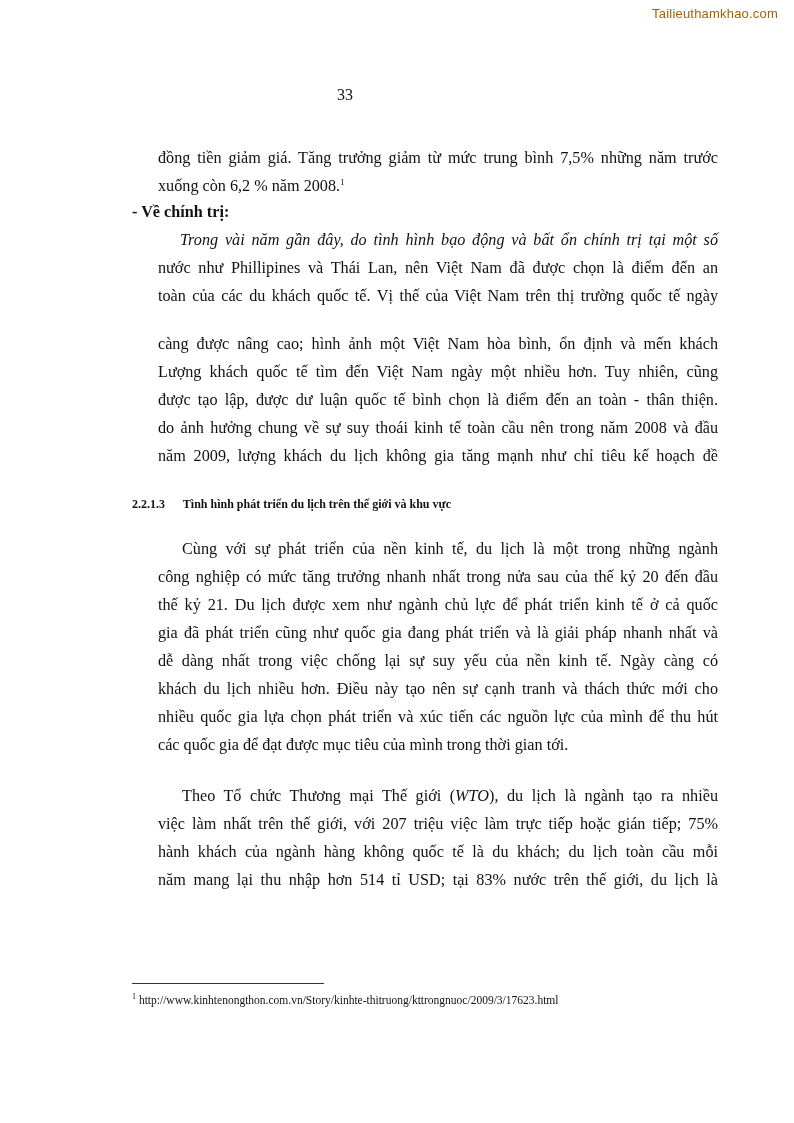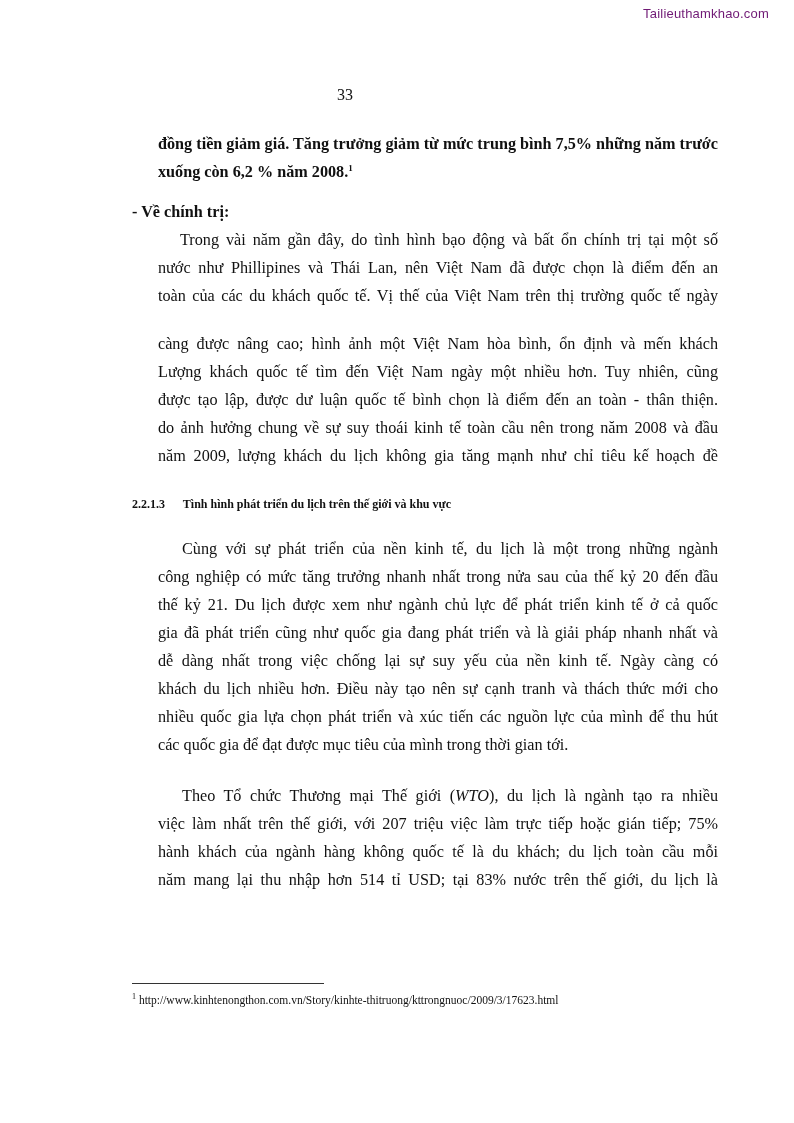--- a/index.html
+++ b/index.html
@@ -1,23 +1,23 @@
 <!DOCTYPE html>
 <html><head>
   <meta charset="utf-8">
   <style>
     html, body { margin: 0; padding: 0; }
     body {
       width: 794px; height: 1123px; background: #ffffff; position: relative; overflow: hidden;
       font-family: "Liberation Serif", "DejaVu Serif", serif; color: #111;
     }
     .watermark {
-      position: absolute; top: 6px; right: 25px;
+      position: absolute; top: 6px; right: 16px;
       font-family: "Liberation Sans", "DejaVu Sans", sans-serif;
-      font-size: 13px; color: #701a75; letter-spacing: 0.2px;
+      font-size: 13px; color: #a16207; letter-spacing: 0.2px;
     }
     .page-number {
       position: absolute; top: 86px; left: 0; width: 690px; text-align: center;
       font-size: 16px;
     }
     .body-text {
       position: absolute; left: 158px; width: 560px;
       font-size: 16.2px; line-height: 28px;
     }
     .justify { text-align: justify; text-align-last: justify; }
@@ -36,30 +36,30 @@
     }
     .footnote sup { font-size: 8px; }
   </style>
 </head>
 <body>
 
 <div class="watermark">Tailieuthamkhao.com</div>
 
 <div class="page-number">33</div>
 
-<div class="body-text" style="top:130px;font-weight:bold;">
+<div class="body-text" style="top:144px;">
   <span class="line justify">đồng tiền giảm giá. Tăng trưởng giảm từ mức trung bình 7,5% những năm trước</span>
   <span class="line"><span>xuống còn 6,2 % năm 2008.</span><sup>1</sup></span>
 </div>
 
 <div class="body-text" style="top:198px; left:132px; width:586px;">
   <span class="line subhead">- Về chính trị:</span>
 </div>
 <div class="body-text" style="top:226px; left:132px; width:586px;">
-  <span class="line justify" style="padding-left:48px;">Trong vài năm gần đây, do tình hình bạo động và bất ổn chính trị tại một số</span>
+  <span class="line justify" style="padding-left:48px;font-style:italic;">Trong vài năm gần đây, do tình hình bạo động và bất ổn chính trị tại một số</span>
   <span class="line justify" style="padding-left:26px;">nước như Phillipines và Thái Lan, nên Việt Nam đã được chọn là điểm đến an</span>
   <span class="line justify" style="padding-left:26px;">toàn của các du khách quốc tế. Vị thế của Việt Nam trên thị trường quốc tế ngày</span>
   <span class="line justify" style="padding-left:26px;margin-top:20px;">càng được nâng cao; hình ảnh một Việt Nam hòa bình, ổn định và mến khách</span>
   <span class="line justify" style="padding-left:26px;">Lượng khách quốc tế tìm đến Việt Nam ngày một nhiều hơn. Tuy nhiên, cũng</span>
   <span class="line justify" style="padding-left:26px;">được tạo lập, được dư luận quốc tế bình chọn là điểm đến an toàn - thân thiện.</span>
   <span class="line justify" style="padding-left:26px;">do ảnh hưởng chung về sự suy thoái kinh tế toàn cầu nên trong năm 2008 và đầu</span>
   <span class="line justify" style="padding-left:26px;">năm 2009, lượng khách du lịch không gia tăng mạnh như chỉ tiêu kế hoạch đề</span>
 </div>
 
 <div class="section-heading">

